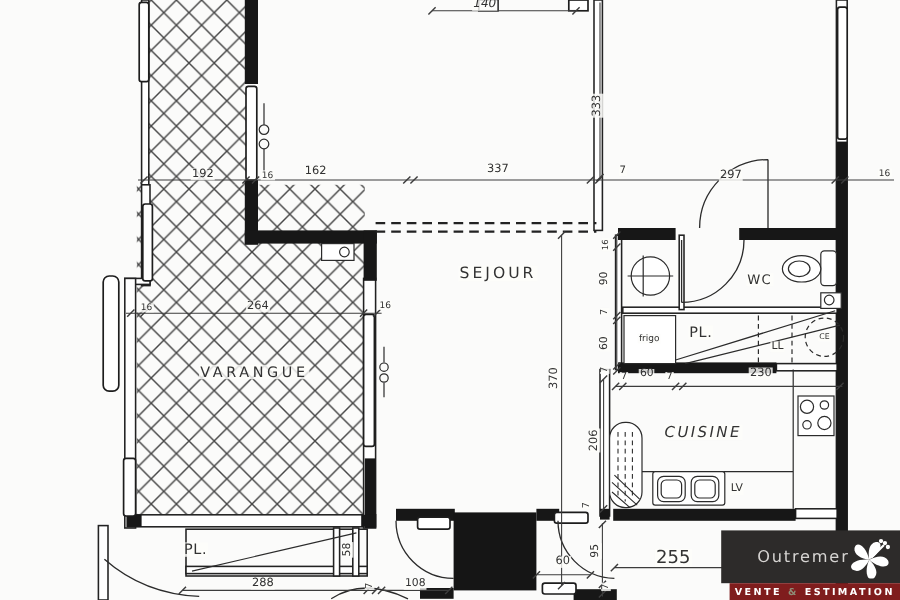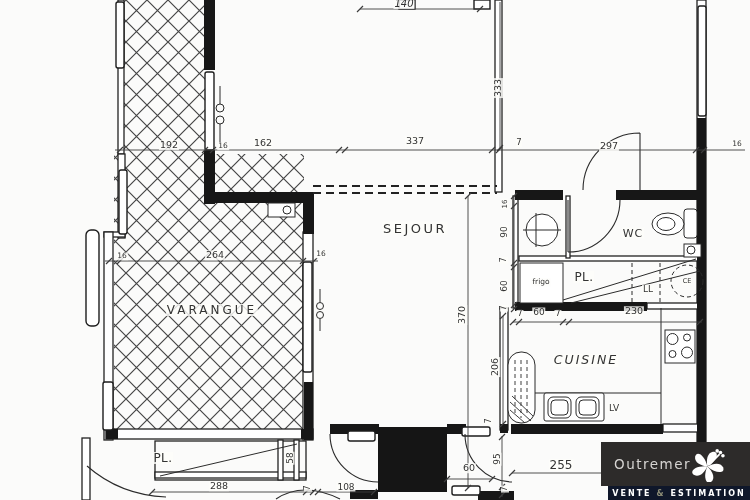--- a/index.html
+++ b/index.html
@@ -10,21 +10,21 @@
   .plan-svg{position:absolute;left:0;top:0;}
   .labels{position:absolute;left:0;top:0;width:100%;height:100%;pointer-events:none;}
   .label{
     position:absolute;color:#333;white-space:nowrap;line-height:1;
     background:rgba(252,252,250,.82);padding:0 1px;
   }
   
   .logo{position:absolute;left:601px;top:442px;width:149px;height:58px;}
   .logo-panel{
     width:149px;height:44px;box-sizing:border-box;
-    display:flex;align-items:center;justify-content:flex-start;
+    display:flex;align-items:center;justify-content:flex-end;
     padding:3px 6px 3px 13px;
   }
   .brand-top{font-size:13.5px;letter-spacing:1.5px;line-height:1.05;}
   .brand-bottom{font-size:15px;font-weight:bold;letter-spacing:.6px;line-height:1.05;}
   .logo-banner{
     margin-left:7px;width:142px;height:14px;box-sizing:border-box;
     display:flex;align-items:center;justify-content:center;gap:5px;
     font-size:8px;font-weight:bold;letter-spacing:2px;
   }
 </style>
@@ -239,21 +239,21 @@
       <span class="label" style="left: 520px; top: 314px; font-size: 8px; transform: translate(-50%, -50%);">7</span>
       <span class="label" style="left: 539px; top: 312px; font-size: 9px; transform: translate(-50%, -50%);">60</span>
       <span class="label" style="left: 558px; top: 314px; font-size: 8px; transform: translate(-50%, -50%);">7</span>
       <span class="label" style="left: 634px; top: 311px; font-size: 9.5px; transform: translate(-50%, -50%);">230</span>
       <span class="label" style="left: 219px; top: 486px; font-size: 9.5px; transform: translate(-50%, -50%);">288</span>
       <span class="label" style="left: 308px; top: 488px; font-size: 8px; transform: translate(-50%, -50%) rotate(-90deg);">7</span>
       <span class="label" style="left: 346px; top: 487px; font-size: 9px; transform: translate(-50%, -50%);">108</span>
       <span class="label" style="left: 469px; top: 468px; font-size: 9.5px; transform: translate(-50%, -50%);">60</span>
       <span class="label" style="left: 497px; top: 459px; font-size: 9px; transform: translate(-50%, -50%) rotate(-90deg);">95</span>
       <span class="label" style="left: 505px; top: 489px; font-size: 8px; transform: translate(-50%, -50%) rotate(-90deg);">7</span>
-      <span class="label" style="left: 561px; top: 465px; font-size: 12px; transform: translate(-50%, -50%);">255</span>
+      <span class="label" style="left: 561px; top: 465px; font-size: 15px; transform: translate(-50%, -50%);">255</span>
       <span class="label" style="left: 489px; top: 421px; font-size: 8px; transform: translate(-50%, -50%) rotate(-90deg);">7</span>
     </div>
 
   <div class="logo">
     <div class="logo-panel" style="background: rgb(45, 43, 42);">
       <div>
         <div class="brand-top" style="color: rgb(214, 212, 210);">Outremer</div>
       </div>
       <svg width="36" height="36" viewBox="0 0 44 44">
         <g transform="translate(20,25)" fill="#fff">
@@ -272,20 +272,20 @@
           <g transform="rotate(288)">
               <path d="M0,0 C-3,-14 -13,-20 -15,-12 C-16,-5 -8,-1 0,0 Z"></path>
             </g>
           <path d="M2,-2 L15,-15" stroke="#fff" stroke-width="2.2" fill="none"></path>
           <circle cx="16" cy="-17" r="2.2"></circle>
             <circle cx="19" cy="-13" r="2.2"></circle>
             <circle cx="12" cy="-19" r="2.2"></circle>
         </g>
       </svg>
     </div>
-    <div class="logo-banner" style="background: #0f172a; color: rgb(255, 255, 255);">
+    <div class="logo-banner" style="background: #7f1d1d; color: rgb(255, 255, 255);">
       <span>VENTE</span>
       <span class="amp" style="color: rgb(143, 143, 120);">&amp;</span>
       <span>ESTIMATION</span>
     </div>
   </div>
 
 </div>
 
 </body></html>

